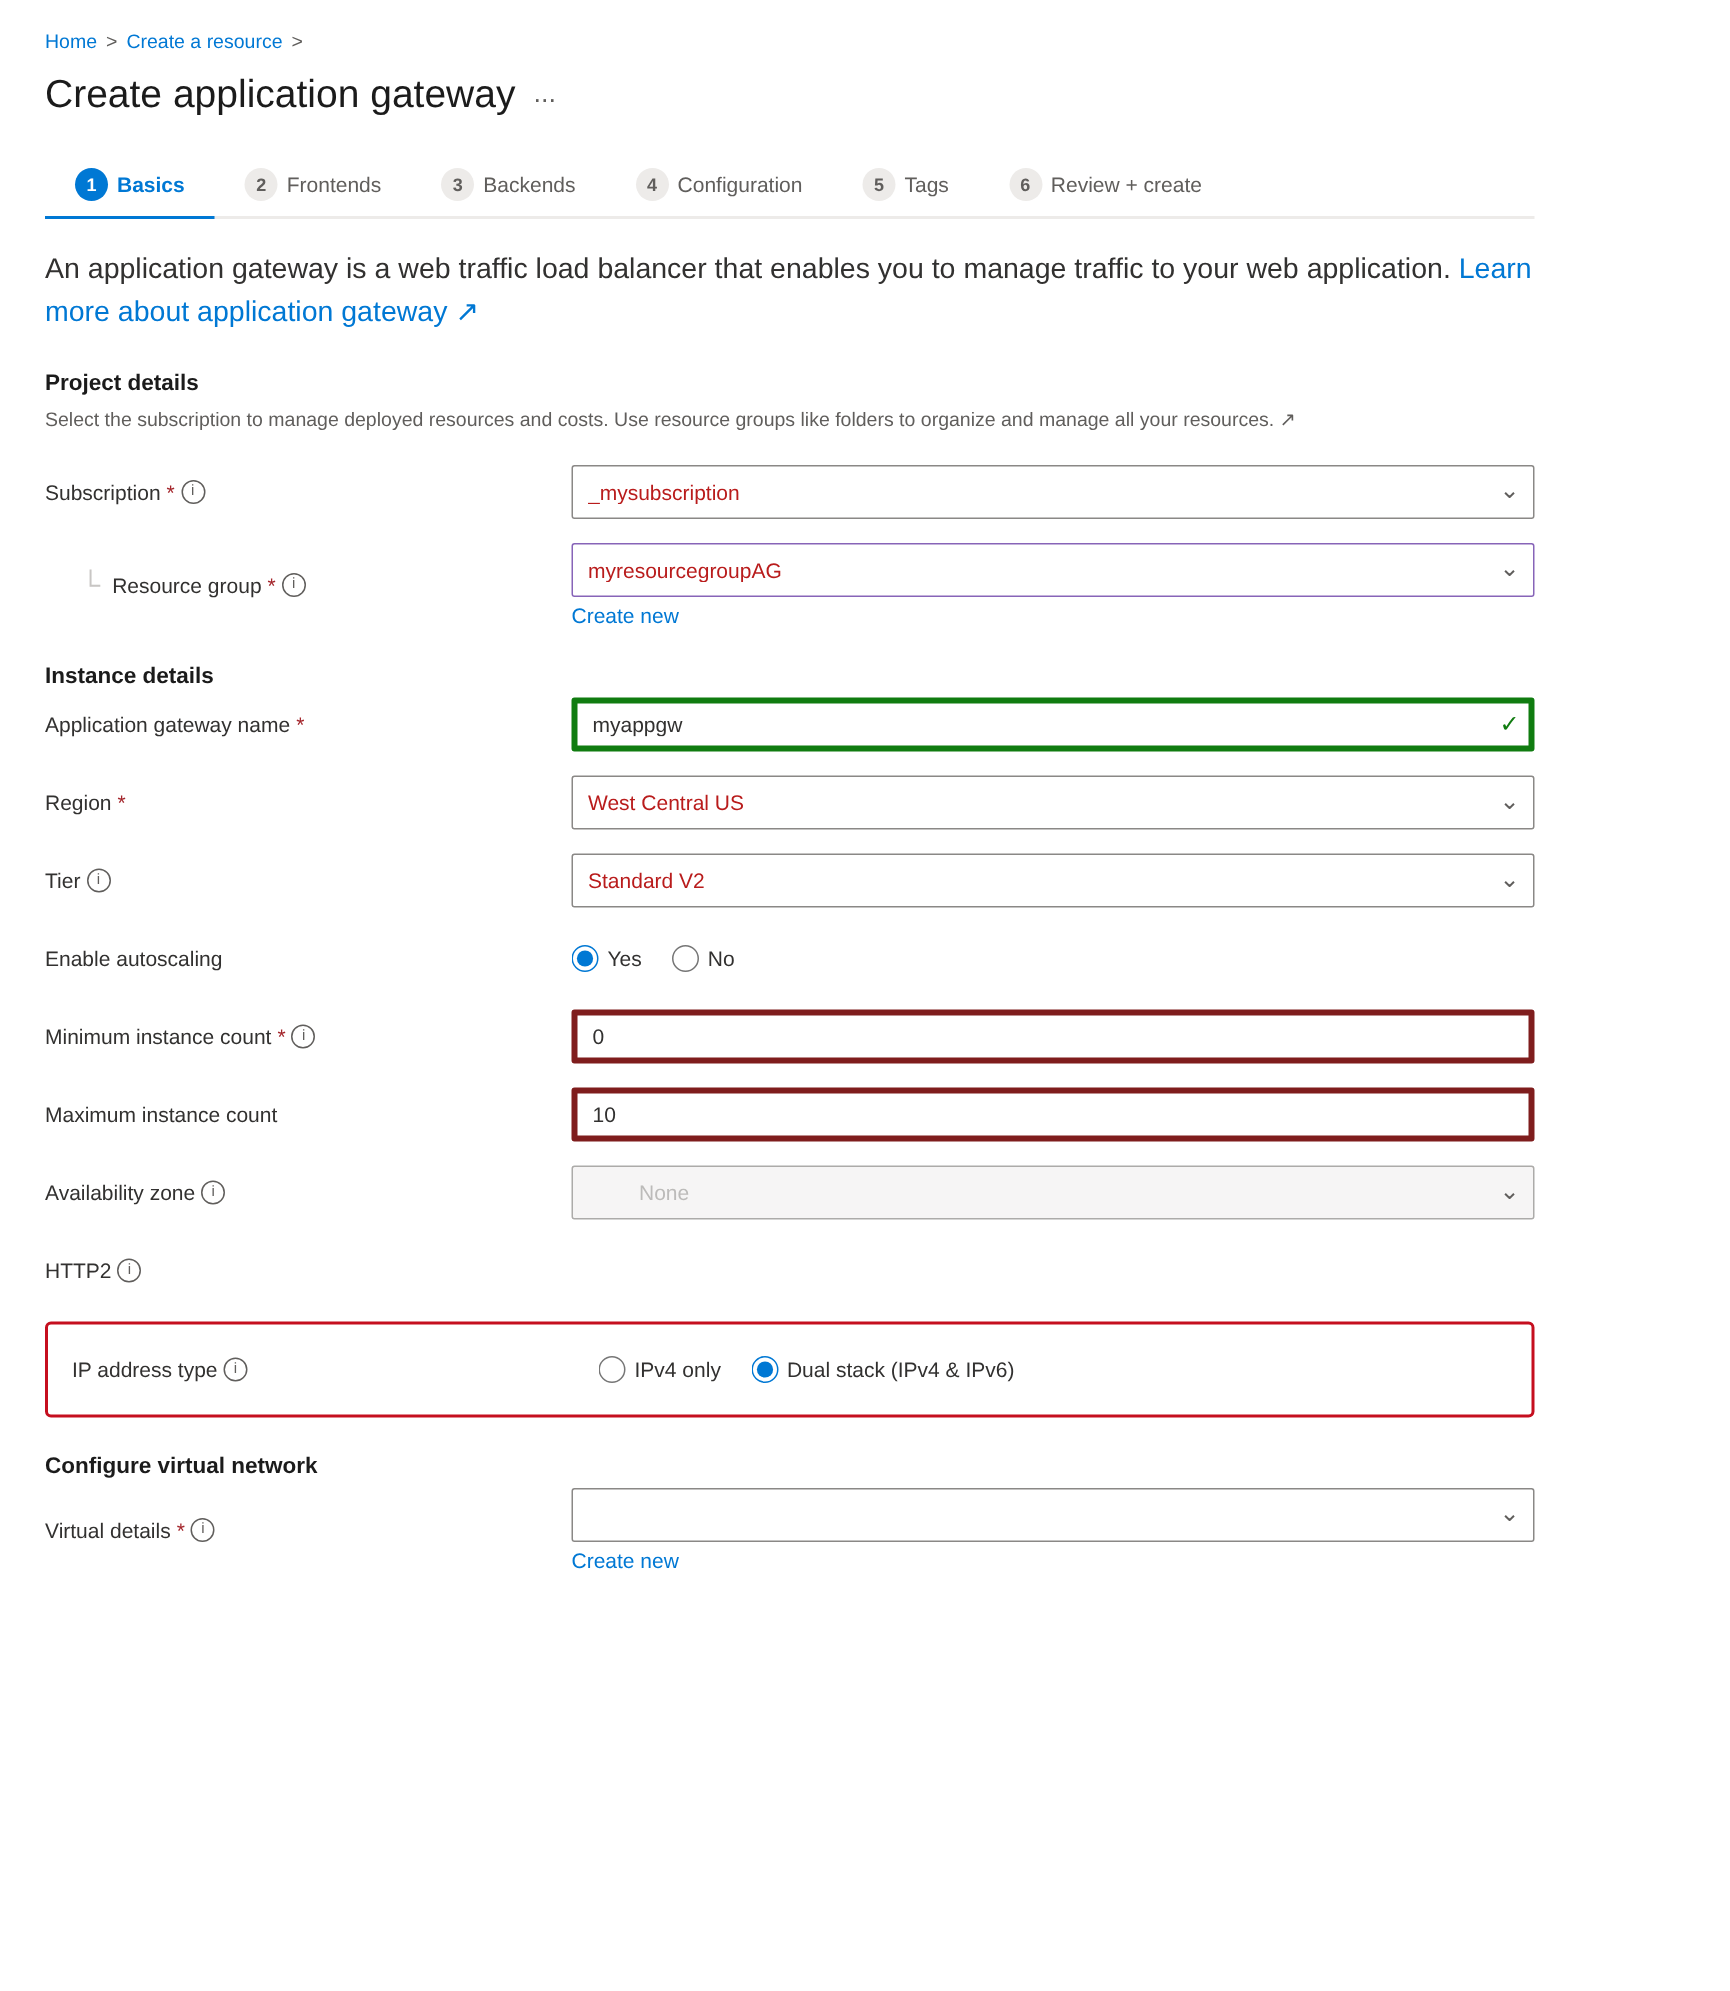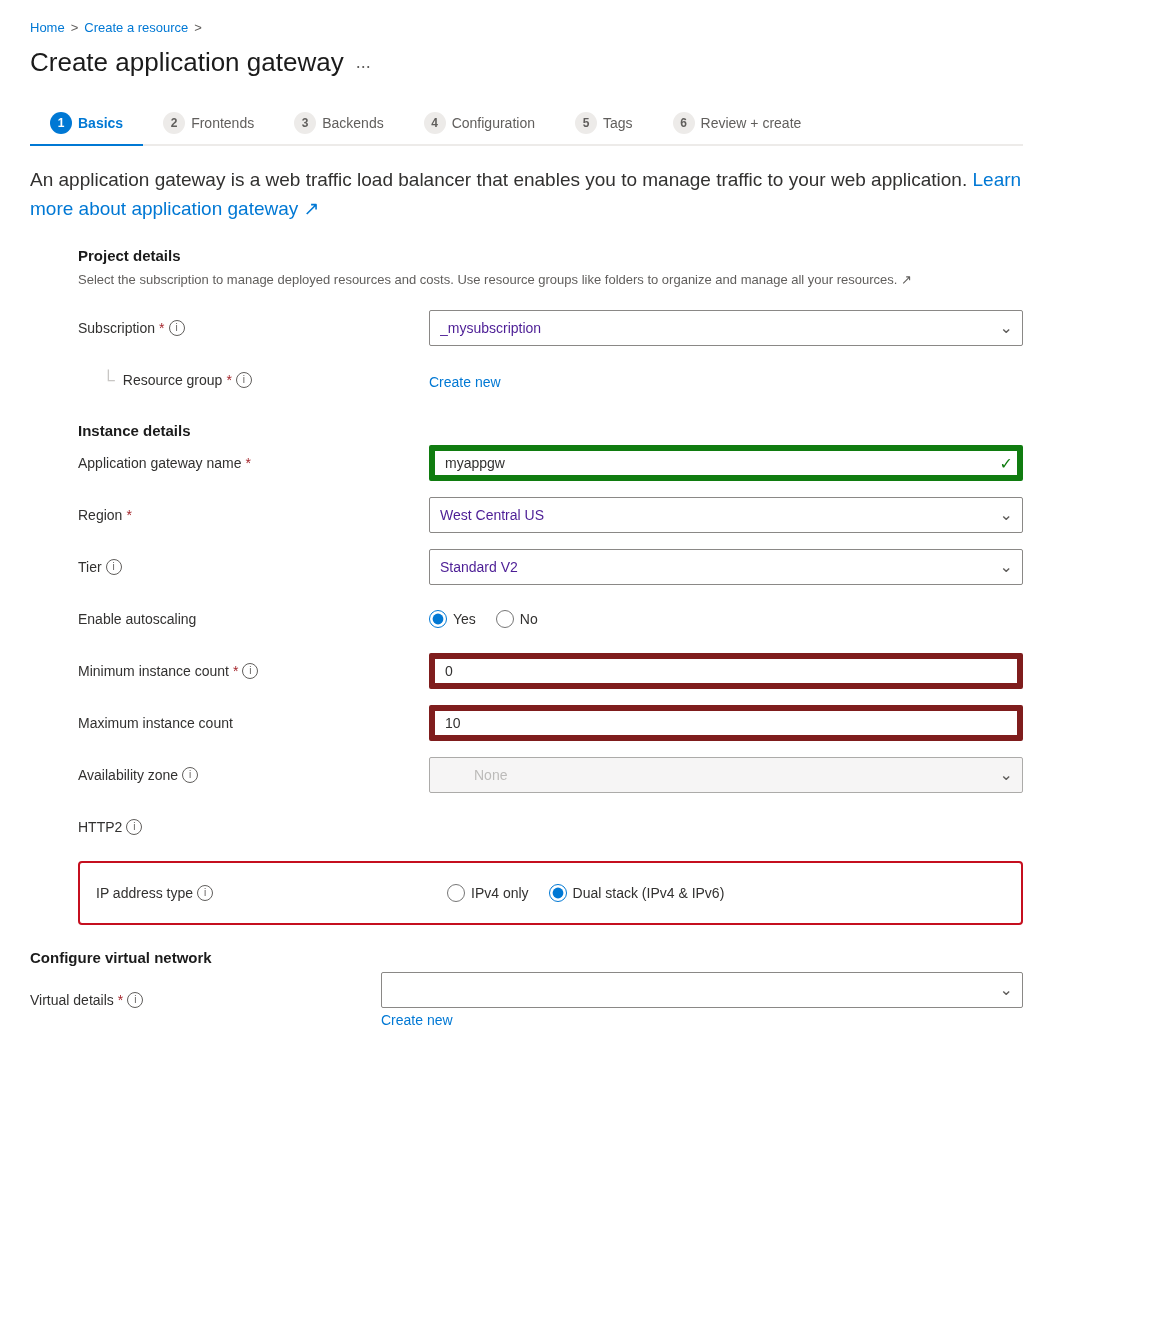--- a/index.html
+++ b/index.html
@@ -147,21 +147,21 @@
 
     
     .select-box {
       width: 100%;
       height: 36px;
       border: 1px solid #8a8886;
       border-radius: 2px;
       background: #fff;
       padding: 0 32px 0 10px;
       font-size: 14px;
-      color: #4c1d95;
+      color: #b91c1c;
       appearance: none;
       cursor: pointer;
       position: relative;
     }
     .select-wrapper {
       position: relative;
       width: 100%;
     }
     .select-wrapper::after {
       content: '⌄';
@@ -171,21 +171,21 @@
       transform: translateY(-55%);
       pointer-events: none;
       font-size: 16px;
       color: #605e5c;
     }
 
     
     .text-input {
       width: 100%;
       height: 36px;
-      border: 6px solid #7f1d1d;
+      border: 4px solid #7f1d1d;
       border-radius: 2px;
       padding: 0 10px;
       font-size: 14px;
       color: #323130;
     }
     .text-input.valid {
       border-color: #107c10;
     }
     .text-input-wrapper {
       position: relative;
@@ -256,21 +256,21 @@
 
     
     .highlight-box {
       border: 2px solid #c50f1f;
       border-radius: 4px;
       padding: 12px 16px;
       margin-bottom: 16px;
     }
 
     
-    .section-gap { margin-bottom: 24px; margin-left: 48px; }
+    .section-gap { margin-bottom: 24px; }
 
     
     .vnet-section { margin-top: 8px; }
   </style>
 </head>
 <body>
 
 <div class="breadcrumb">
   <a>Home</a>
   <span>&gt;</span>
@@ -340,20 +340,25 @@
   <div class="form-row">
     <div class="form-label">
       <div class="indented-label">
         <span class="indent-line">└</span>
         <span>Resource group</span>
         <span class="required">*</span>
         <span class="info-icon">i</span>
       </div>
     </div>
     <div class="form-control">
+      <div class="select-wrapper">
+        <select class="select-box" style="border-color: #8764b8;">
+          <option>myresourcegroupAG</option>
+        </select>
+      </div>
       <a class="create-new-link">Create new</a>
     </div>
   </div>
 </div>
 
 <div class="section-gap">
   <div class="section-title">Instance details</div>
 
   <div class="form-row">
     <div class="form-label">

